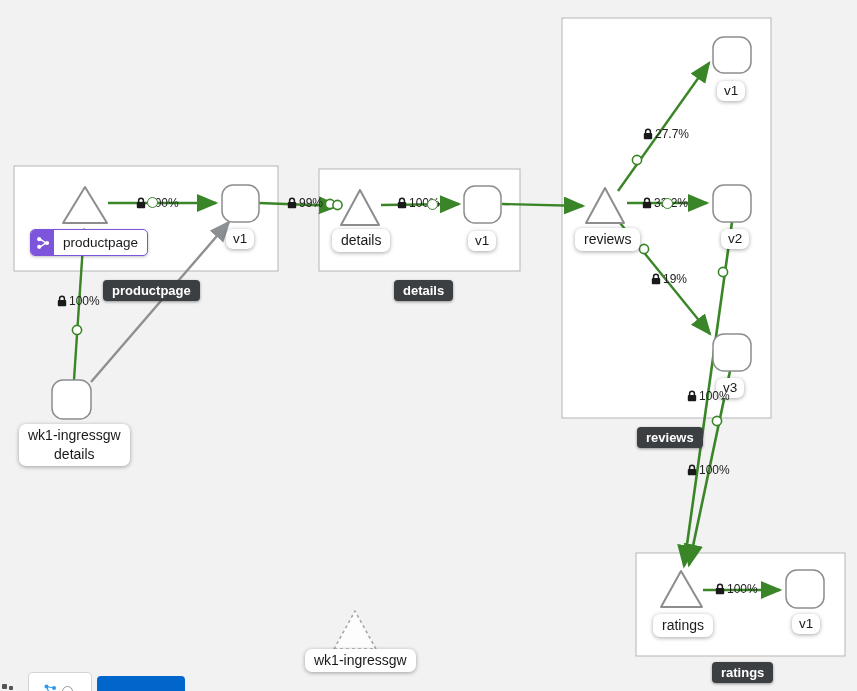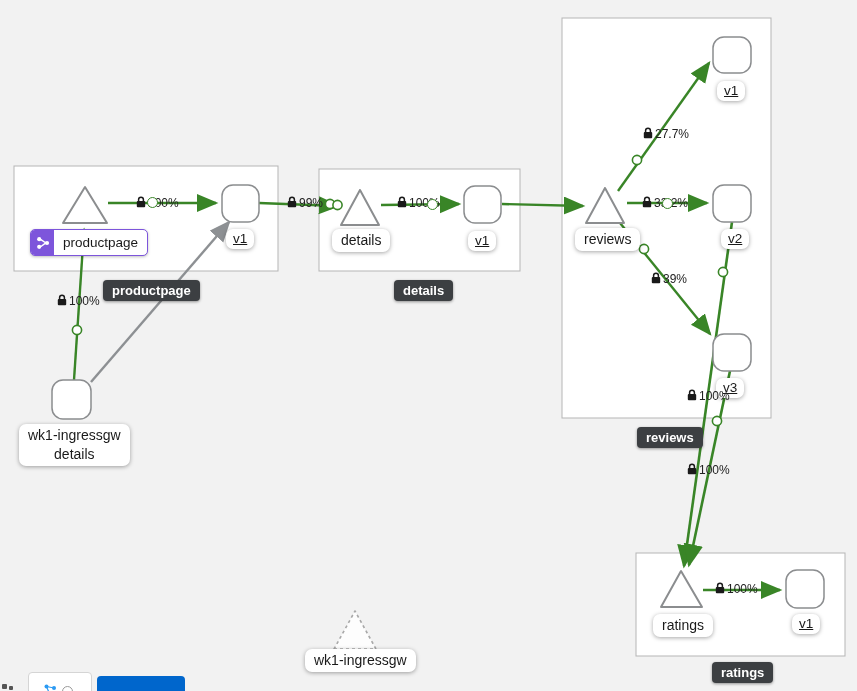--- a/index.html
+++ b/index.html
@@ -1,25 +1,25 @@
 <!DOCTYPE html>
 <html><head>
 <meta charset="utf-8">
 <style>
   html,body{margin:0;padding:0;background:#f2f2f2;font-family:"Liberation Sans",sans-serif;}
   #stage{position:relative;width:857px;height:691px;overflow:hidden;background:#f2f2f2;}
   #edges-svg{position:absolute;left:0;top:0;z-index:1;}
   .pill{position:absolute;z-index:4;background:#fff;border-radius:7px;
         box-shadow:0 1px 4px rgba(0,0,0,.35);padding:2px 9px;font-size:14px;color:#1a1a1a;
         text-align:center;white-space:nowrap;line-height:1.35;}
-  .pill.small{font-size:13.5px;padding:1px 7px;text-decoration:underline;}
+  .pill.small{font-size:13.5px;padding:1px 7px;}
   .badge-dark{position:absolute;z-index:6;background:#3c3f42;color:#fff;font-weight:bold;
         font-size:13px;padding:3px 9px;border-radius:4px;white-space:nowrap;
         box-shadow:0 1px 3px rgba(0,0,0,.4);}
-  .elabel{position:absolute;z-index:5;display:flex;align-items:flex-start;gap:2px;
+  .elabel{position:absolute;z-index:5;display:flex;align-items:center;gap:2px;
         font-size:12px;color:#222;white-space:nowrap;}
   .lock{flex:0 0 auto;}
   .wp-circ{position:absolute;z-index:7;width:9px;height:9px;border-radius:50%;
         background:#fff;border:1.6px solid #398527;}
   .vslabel{position:absolute;z-index:6;display:flex;align-items:stretch;height:25px;
         border:1.6px solid #7d55db;border-radius:5px;overflow:hidden;background:#fff;
         box-shadow:0 1px 3px rgba(0,0,0,.25);}
   .vslabel .vsicon{width:23px;background:#7d55db;display:flex;align-items:center;justify-content:center;}
   .vslabel .vstext{display:flex;align-items:center;padding:0 9px;font-size:13.5px;color:#1a1a1a;}
   
@@ -165,21 +165,21 @@
       </svg>
     <span>33.2%</span>
     <span class="wp-circ" style="left:20px;top:2px"></span>
   </div>
 
   <div class="elabel" style="left:651px;top:272px">
     <svg class="lock" width="10" height="12" viewBox="0 0 10 12">
         <path d="M2.6,5.2 V3.6 a2.4,2.4 0 0 1 4.8,0 V5.2" fill="none" stroke="#1a1a1a" stroke-width="1.5"></path>
         <rect x="0.8" y="5" width="8.4" height="6.2" rx="1" fill="#1a1a1a"></rect>
       </svg>
-    <span>39%</span>
+    <span>19%</span>
   </div>
 
   <div class="elabel" style="left:687px;top:389px">
     <svg class="lock" width="10" height="12" viewBox="0 0 10 12">
         <path d="M2.6,5.2 V3.6 a2.4,2.4 0 0 1 4.8,0 V5.2" fill="none" stroke="#1a1a1a" stroke-width="1.5"></path>
         <rect x="0.8" y="5" width="8.4" height="6.2" rx="1" fill="#1a1a1a"></rect>
       </svg>
     <span>100%</span>
   </div>
 

